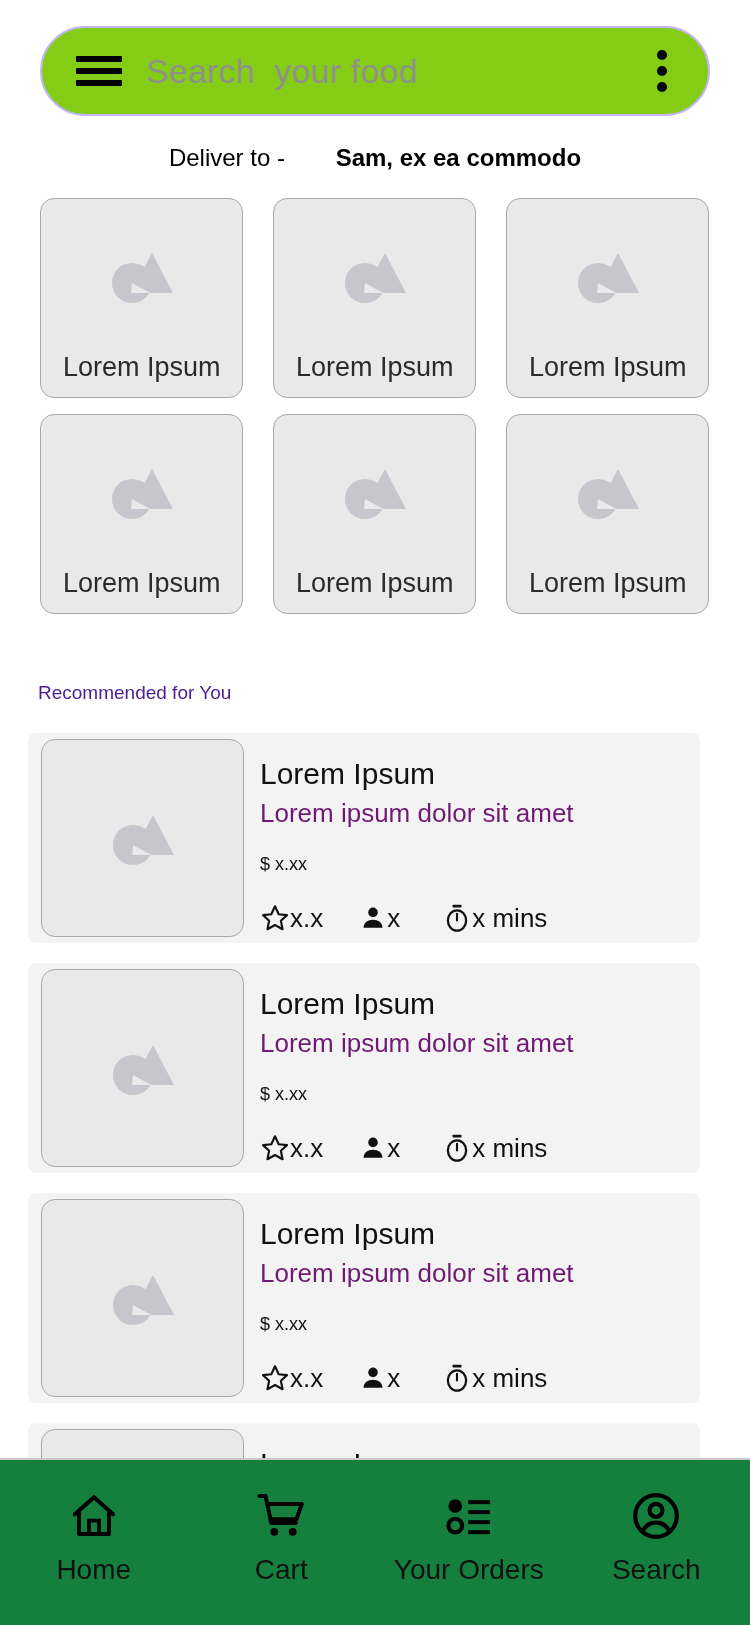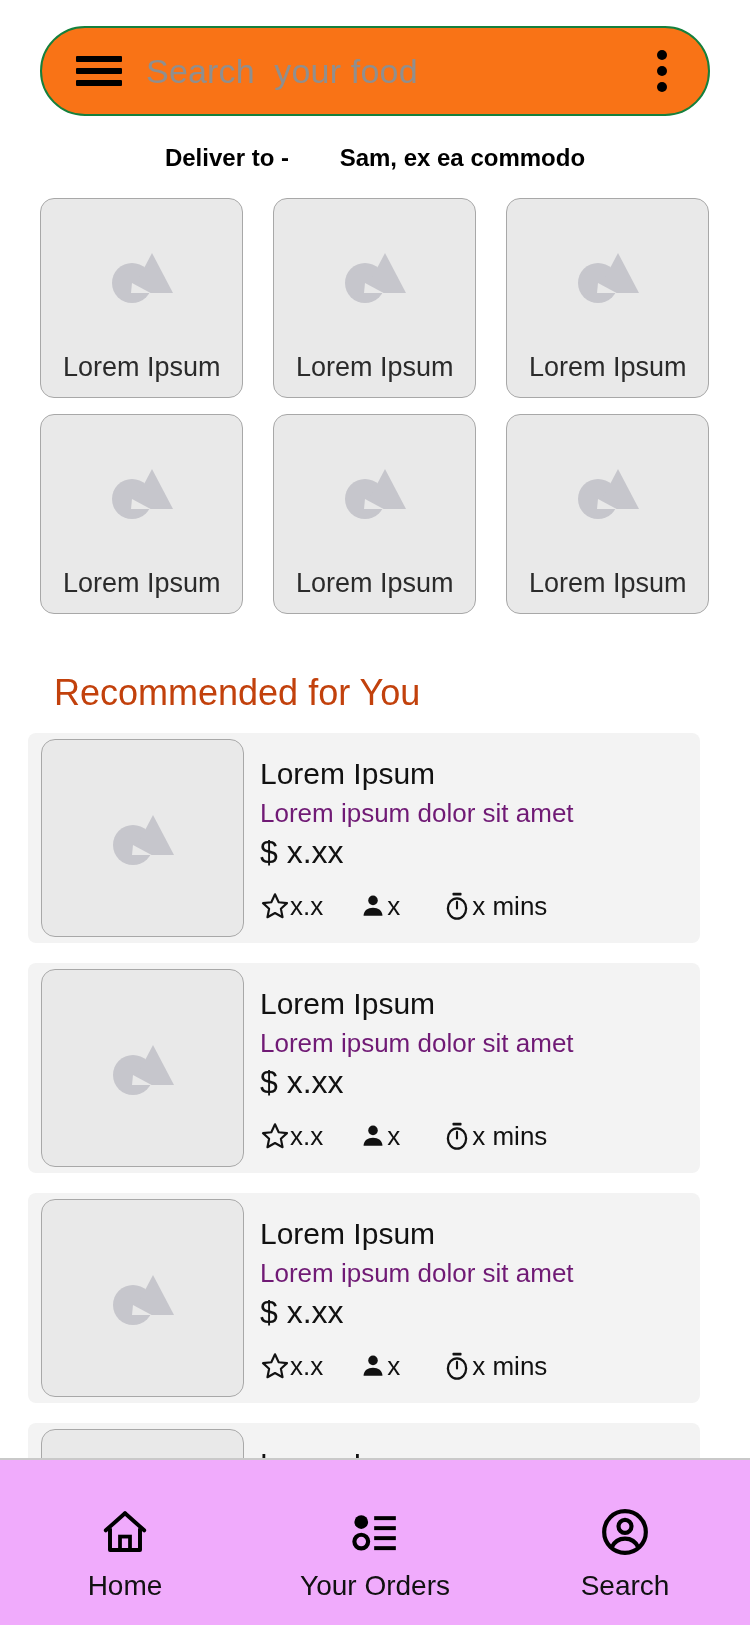--- a/index.html
+++ b/index.html
@@ -19,23 +19,23 @@
     background: #ffffff;
   }
 
   
   .search-bar {
     position: absolute;
     left: 40px;
     top: 26px;
     width: 670px;
     height: 90px;
-    border: 2px solid #15803d;
+    border: 2px solid #c4b5fd;
     border-radius: 46px;
-    background: #f97316;
+    background: #84cc16;
     display: flex;
     align-items: center;
     padding: 0 28px 0 34px;
   }
   .hamburger {
     width: 46px;
     height: 30px;
     display: flex;
     flex-direction: column;
     justify-content: space-between;
@@ -86,21 +86,21 @@
     position: absolute;
     top: 143px;
     left: 0;
     width: 750px;
     text-align: center;
     font-size: 24px;
     color: #000;
     line-height: 30px;
     white-space: nowrap;
   }
-  .deliver-to .label { font-weight: 700; }
+  .deliver-to .label { font-weight: 400; }
   .deliver-to .addr { font-weight: 700; margin-left: 44px; }
 
   
   .category-grid {
     position: absolute;
     left: 40px;
     top: 198px;
     width: 670px;
     display: grid;
     grid-template-columns: repeat(3, 203px);
@@ -133,24 +133,23 @@
   }
 
   
   .ph-glyph { display: block; }
 
   
   .section-title {
     position: absolute;
     left: 38px;
     top: 676px;
-    font-size: 36px;
-    color: #c2410c;
+    font-size: 19px;
+    color: #4c1d95;
     line-height: 34px;
-    margin-left: 16px;
   }
 
   
   .rec-list {
     position: absolute;
     left: 28px;
     top: 733px;
     width: 672px;
   }
   .rec-card {
@@ -189,24 +188,24 @@
     white-space: nowrap;
   }
   .rec-sub {
     font-size: 26px;
     color: #701a75;
     line-height: 36px;
     margin-top: 2px;
     white-space: nowrap;
   }
   .rec-price {
-    font-size: 32px;
+    font-size: 18px;
     color: #111;
     line-height: 34px;
-    margin-top: 4px;
+    margin-top: 16px;
     white-space: nowrap;
   }
   .rec-meta {
     display: flex;
     align-items: center;
     margin-top: 22px;
     white-space: nowrap;
   }
   .meta-item {
     display: flex;
@@ -220,25 +219,25 @@
   .meta-gap-b { margin-left: 42px; }
   .meta-ico { display: block; flex: 0 0 auto; }
 
   
   .bottom-nav {
     position: absolute;
     left: 0;
     bottom: 0;
     width: 750px;
     height: 167px;
-    background: #f0abfc;
+    background: #15803d;
     border-top: 2px solid #c9c9c9;
     display: flex;
     align-items: flex-start;
-    padding-top: 44px;
+    padding-top: 28px;
   }
   .nav-item {
     flex: 1 1 0;
     display: flex;
     flex-direction: column;
     align-items: center;
     cursor: pointer;
   }
   .nav-ico {
     height: 56px;
@@ -512,20 +511,31 @@
         <svg width="50" height="50" viewBox="0 0 24 24">
           <path d="M12 3 L21.2 11.2" fill="none" stroke="#000" stroke-width="1.9" stroke-linecap="round"></path>
           <path d="M12 3 L2.8 11.2" fill="none" stroke="#000" stroke-width="1.9" stroke-linecap="round"></path>
           <path d="M4.8 10.2 V20.6 H19.2 V10.2" fill="none" stroke="#000" stroke-width="1.9" stroke-linejoin="round"></path>
           <rect x="9.6" y="14.2" width="4.8" height="6.4" fill="none" stroke="#000" stroke-width="1.8"></rect>
         </svg>
       </div>
       <div class="nav-label">Home</div>
     </div>
 
+    <div class="nav-item">
+      <div class="nav-ico">
+        <svg width="50" height="50" viewBox="0 0 24 24">
+          <path d="M1.6 2.4 H4.6 L7.3 15.4 H19.2" fill="none" stroke="#000" stroke-width="1.9" stroke-linecap="round" stroke-linejoin="round"></path>
+          <path d="M5.6 6.2 H22 L19.4 13.6 H7.2" fill="none" stroke="#000" stroke-width="1.9" stroke-linejoin="round"></path>
+          <circle cx="8.8" cy="19.6" r="1.9" fill="#000"></circle>
+          <circle cx="17.6" cy="19.6" r="1.9" fill="#000"></circle>
+        </svg>
+      </div>
+      <div class="nav-label">Cart</div>
+    </div>
 
     <div class="nav-item">
       <div class="nav-ico">
         <svg width="50" height="50" viewBox="0 0 24 24">
           <circle cx="5.4" cy="7.2" r="3.3" fill="#000"></circle>
           <circle cx="5.4" cy="16.6" r="3.3" fill="none" stroke="#000" stroke-width="2"></circle>
           <rect x="11.6" y="4.4" width="10.4" height="1.9" fill="#000"></rect>
           <rect x="11.6" y="9.2" width="10.4" height="1.9" fill="#000"></rect>
           <rect x="11.6" y="14" width="10.4" height="1.9" fill="#000"></rect>
           <rect x="11.6" y="18.8" width="10.4" height="1.9" fill="#000"></rect>

